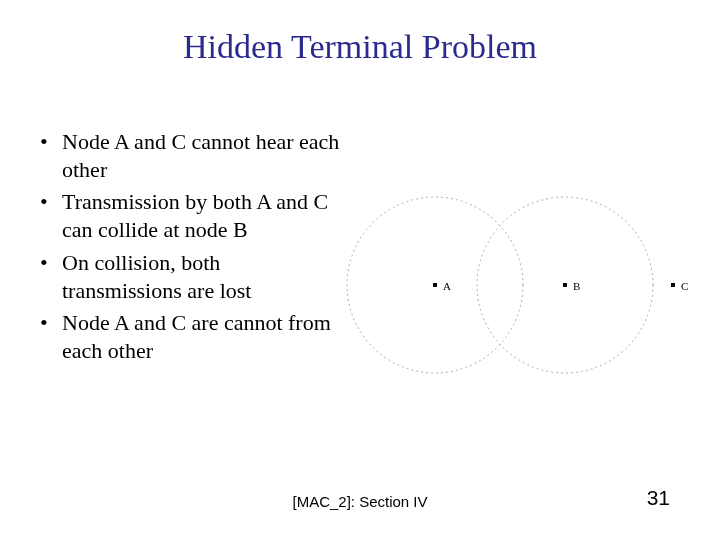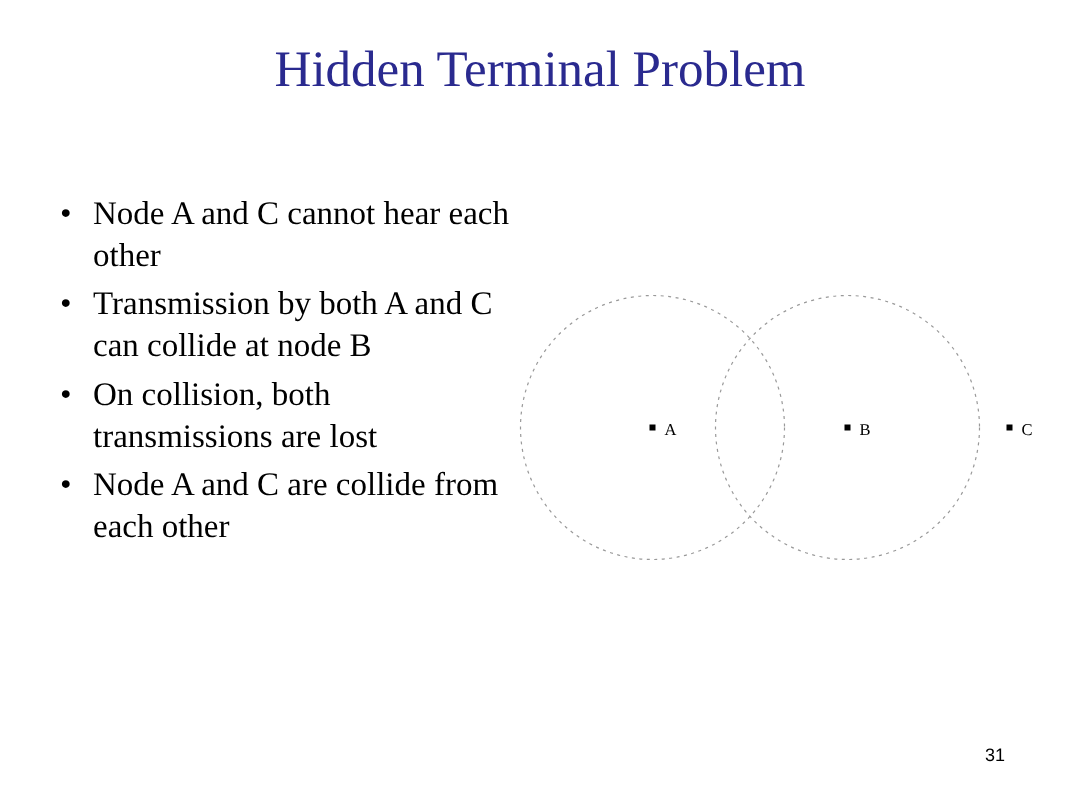--- a/index.html
+++ b/index.html
@@ -60,21 +60,21 @@
     left: 0;
     width: 720px;
     text-align: center;
     font-size: 15px;
     font-family: Arial, Helvetica, sans-serif;
   }
   .page-num {
     position: absolute;
     bottom: 30px;
     right: 50px;
-    font-size: 12px;
+    font-size: 21px;
     font-family: Arial, Helvetica, sans-serif;
   }
   .node-label {
     font-family: "Times New Roman", Times, serif;
     font-size: 11px;
     fill: #000;
   }
 </style>
 </head>
 <body>
@@ -91,36 +91,37 @@
     <div class="bullet">
       <span class="dot">•</span>
       <span class="txt">Transmission by both A and C can collide at node B</span>
     </div>
     <div class="bullet">
       <span class="dot">•</span>
       <span class="txt">On collision, both transmissions are lost</span>
     </div>
     <div class="bullet">
       <span class="dot">•</span>
-      <span class="txt">Node A and C are collide from each other</span>
+      <span class="txt">Node A and C are cannot from each other</span>
     </div>
   </div>
 
   <div class="figure">
     <svg width="360" height="210" viewBox="0 0 360 210">
 
       <circle cx="90" cy="105" r="88" fill="none" stroke="#999" stroke-width="0.8" stroke-dasharray="2,3"></circle>
 
       <circle cx="220" cy="105" r="88" fill="none" stroke="#999" stroke-width="0.8" stroke-dasharray="2,3"></circle>
 
       <rect x="88" y="103" width="4" height="4" fill="#000"></rect>
       <rect x="218" y="103" width="4" height="4" fill="#000"></rect>
       <rect x="326" y="103" width="4" height="4" fill="#000"></rect>
 
       <text x="98" y="110" class="node-label">A</text>
       <text x="228" y="110" class="node-label">B</text>
       <text x="336" y="110" class="node-label">C</text>
     </svg>
   </div>
 
+  <div class="footer-ref">[MAC_2]: Section IV</div>
   <div class="page-num">31</div>
 
 </div>
 
 </body></html>

